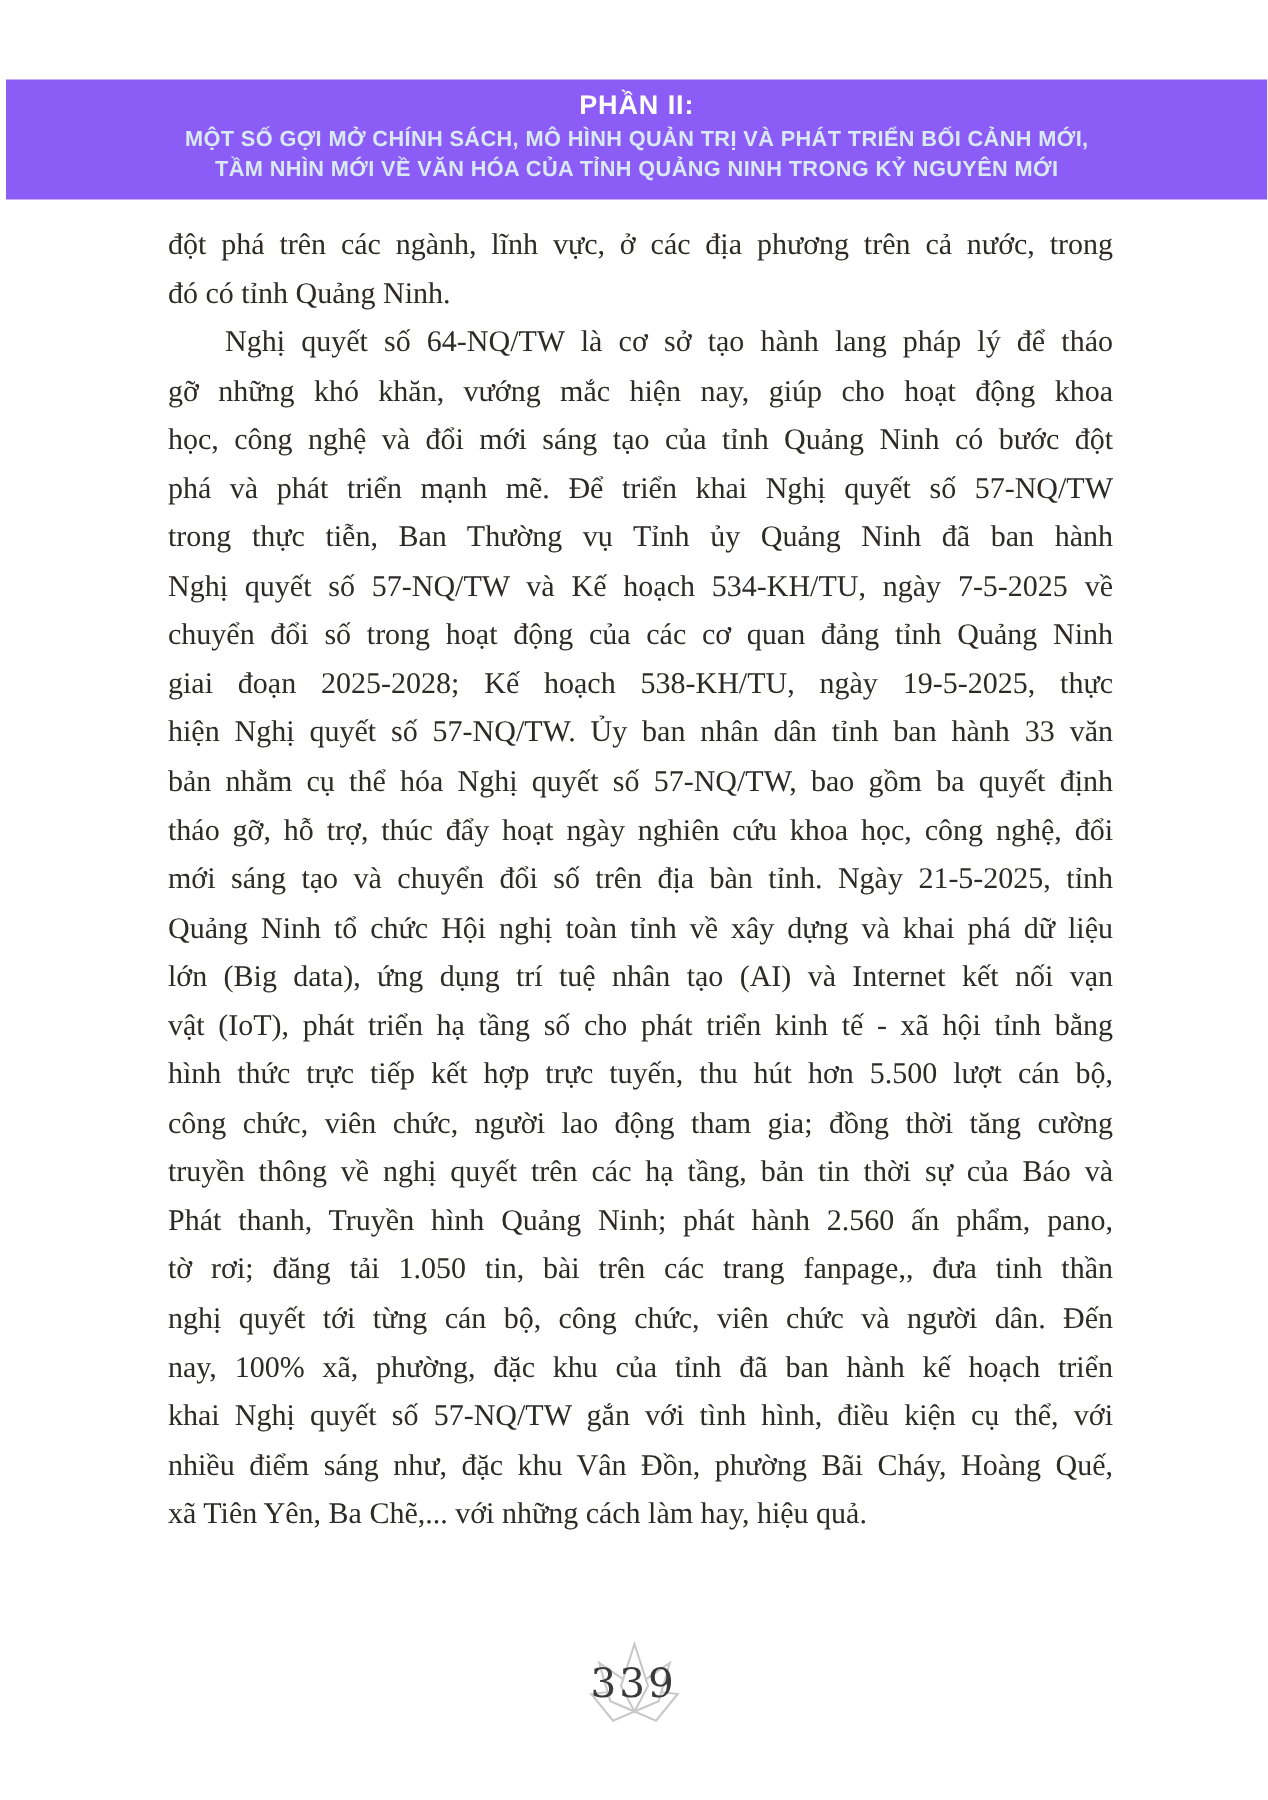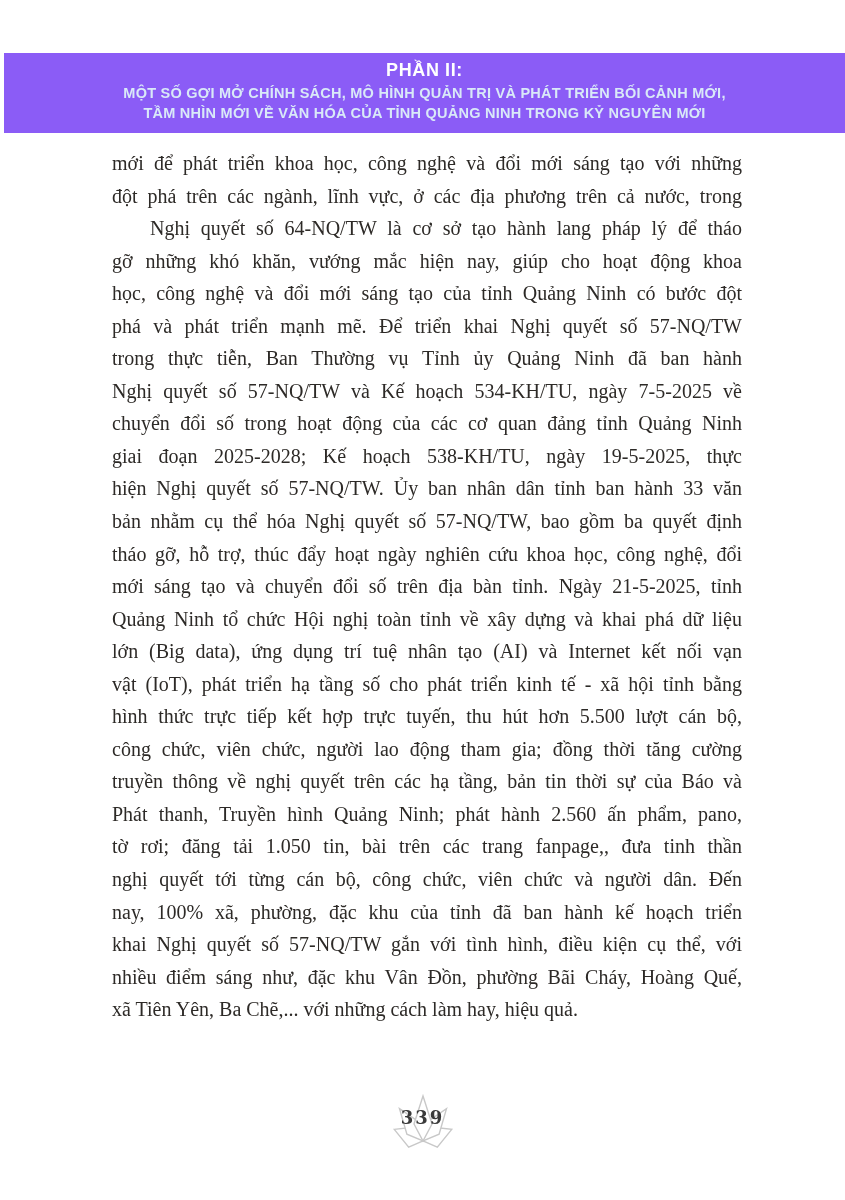--- a/index.html
+++ b/index.html
@@ -26,38 +26,38 @@
   }
   .line{
     height:32.55px;text-align:justify;text-align-last:justify;
   }
   .line.end{text-align:left;text-align-last:left;}
   .line.indent{text-indent:38px;}
   .footer{position:absolute;left:0;right:0;top:1094px;height:62px;}
   .lotus{position:absolute;left:50%;top:0;transform:translateX(-50%);}
   .pagenum{
     position:absolute;left:50%;top:13px;transform:translateX(-50%);
-    font-family:"DejaVu Serif", serif;font-size:18px;font-weight:bold;
+    font-family:"DejaVu Serif", serif;font-size:27px;font-weight:normal;
     color:#3a3a3a;letter-spacing:2px;
   }
 </style>
 </head>
 <body>
 
 <div class="page">
 
   <div class="banner">
     <div class="part">PHẦN II:</div>
     <div class="sub">MỘT SỐ GỢI MỞ CHÍNH SÁCH, MÔ HÌNH QUẢN TRỊ VÀ PHÁT TRIỂN BỐI CẢNH MỚI,</div>
     <div class="sub">TẦM NHÌN MỚI VỀ VĂN HÓA CỦA TỈNH QUẢNG NINH TRONG KỶ NGUYÊN MỚI</div>
   </div>
 
   <div class="textblock">
-    <div class="line">mới để phát triển khoa học, công nghệ và đổi mới sáng tạo với những</div>
     <div class="line">đột phá trên các ngành, lĩnh vực, ở các địa phương trên cả nước, trong</div>
+    <div class="line end">đó có tỉnh Quảng Ninh.</div>
     <div class="line indent">Nghị quyết số 64-NQ/TW là cơ sở tạo hành lang pháp lý để tháo</div>
     <div class="line">gỡ những khó khăn, vướng mắc hiện nay, giúp cho hoạt động khoa</div>
     <div class="line">học, công nghệ và đổi mới sáng tạo của tỉnh Quảng Ninh có bước đột</div>
     <div class="line">phá và phát triển mạnh mẽ. Để triển khai Nghị quyết số 57-NQ/TW</div>
     <div class="line">trong thực tiễn, Ban Thường vụ Tỉnh ủy Quảng Ninh đã ban hành</div>
     <div class="line">Nghị quyết số 57-NQ/TW và Kế hoạch 534-KH/TU, ngày 7-5-2025 về</div>
     <div class="line">chuyển đổi số trong hoạt động của các cơ quan đảng tỉnh Quảng Ninh</div>
     <div class="line">giai đoạn 2025-2028; Kế hoạch 538-KH/TU, ngày 19-5-2025, thực</div>
     <div class="line">hiện Nghị quyết số 57-NQ/TW. Ủy ban nhân dân tỉnh ban hành 33 văn</div>
     <div class="line">bản nhằm cụ thể hóa Nghị quyết số 57-NQ/TW, bao gồm ba quyết định</div>

